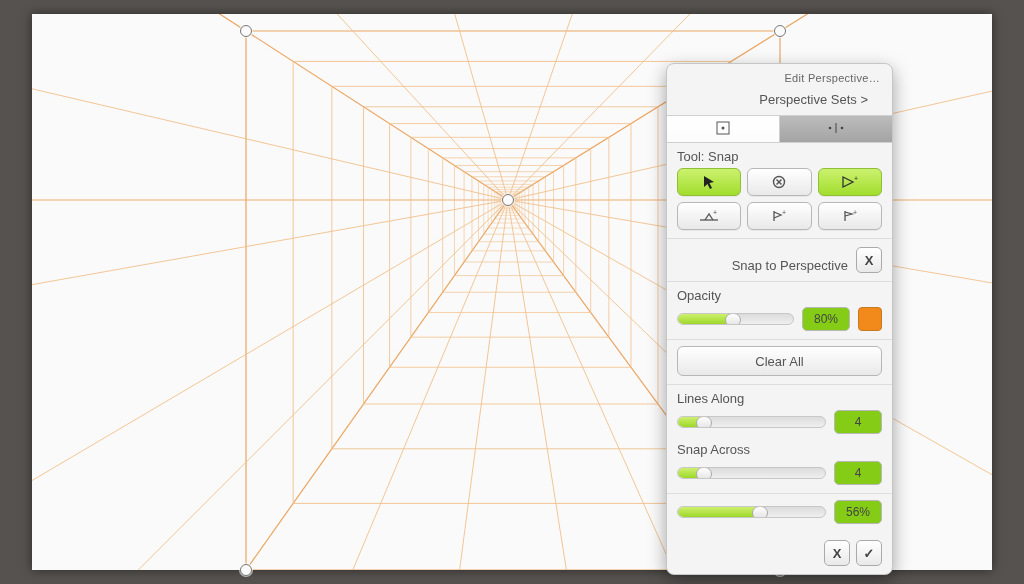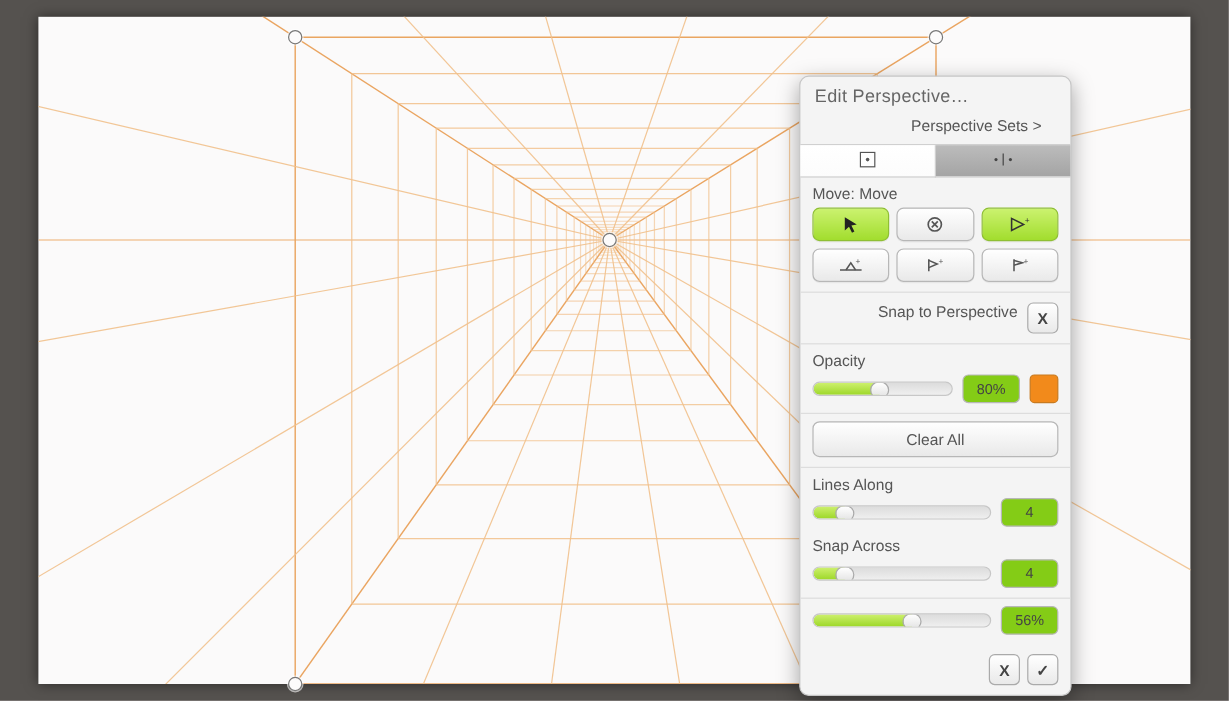--- a/index.html
+++ b/index.html
@@ -18,21 +18,21 @@
     box-shadow:0 0 0 1px rgba(255,255,255,.6);
   }
   
   .panel{
     position:absolute;left:666px;top:63px;width:225px;
     background:#f4f4f4;border-radius:8px;border:1px solid #c6c6c6;
     box-shadow:0 6px 18px rgba(0,0,0,.35);
     color:#555;font-size:13px;
   }
   .panel-title{
-    padding:8px 12px 6px;font-size:15px;color:#666;font-weight:300;letter-spacing:.3px;
+    padding:8px 12px 6px;font-size:11px;color:#666;font-weight:300;letter-spacing:.3px;text-align:right;
   }
   .panel-link{
     text-align:right;padding:2px 24px 8px;font-size:13px;color:#555;font-weight:300;
   }
   .tabs{display:flex;border-top:1px solid #d0d0d0;}
   .tab{
     flex:1;height:26px;display:flex;align-items:center;justify-content:center;
     border-right:1px solid #d0d0d0;border-bottom:1px solid #d0d0d0;
     background:linear-gradient(#ffffff,#f4f4f4);
   }
@@ -44,21 +44,21 @@
   .section.last{border-bottom:none;}
   .label{font-size:13px;color:#555;font-weight:300;margin-bottom:4px;}
   .toolgrid{display:grid;grid-template-columns:repeat(3,1fr);gap:6px;}
   .tbtn{
     height:26px;border:1px solid #b7b7b7;border-radius:6px;
     background:linear-gradient(#ffffff,#e9e9e9);
     display:flex;align-items:center;justify-content:center;
     box-shadow:0 1px 0 rgba(0,0,0,.05);cursor:pointer;
   }
   .tbtn.sel{background:linear-gradient(#cbf26f,#a2dd2e);border-color:#8fbf34;}
-  .snap-row{display:flex;align-items:flex-start;justify-content:flex-end;padding:8px 10px;border-bottom:1px solid #ddd;font-size:13px;color:#555;font-weight:300;gap:8px;}
+  .snap-row{display:flex;align-items:flex-end;justify-content:flex-end;padding:8px 10px;border-bottom:1px solid #ddd;font-size:13px;color:#555;font-weight:300;gap:8px;}
   .sqbtn{
     width:24px;height:24px;border:1px solid #aaa;border-radius:5px;
     background:linear-gradient(#ffffff,#e9e9e9);display:flex;align-items:center;justify-content:center;
     font-weight:bold;color:#444;cursor:pointer;
   }
   .row{display:flex;align-items:center;gap:8px;}
   .slider{
     flex:1;height:10px;border-radius:6px;position:relative;overflow:hidden;
     background:linear-gradient(#dcdcdc,#efefef);border:1px solid #c7c7c7;
   }
@@ -251,21 +251,21 @@
         <svg width="20" height="12" viewBox="0 0 20 12">
             <circle cx="4" cy="6" r="1.3" fill="#444"></circle>
             <line x1="10" y1="1" x2="10" y2="11" stroke="#444" stroke-width="1"></line>
             <circle cx="16" cy="6" r="1.3" fill="#444"></circle>
           </svg>
       </span>
     </div>
   </div>
 
   <div class="section">
-    <div class="label">Move: Move</div>
+    <div class="label">Tool: Snap</div>
     <div class="toolgrid">
       <div class="tbtn sel">
         <svg width="16" height="16" viewBox="0 0 16 16">
             <path d="M3 2 L13 8 L8.5 9 L11 14 L9 15 L6.5 10 L3 13 Z" fill="#222"></path>
           </svg>
       </div>
       <div class="tbtn">
         <svg width="16" height="16" viewBox="0 0 16 16">
             <circle cx="8" cy="8" r="5.5" fill="none" stroke="#555" stroke-width="1.4"></circle>
             <line x1="5.5" y1="5.5" x2="10.5" y2="10.5" stroke="#555" stroke-width="1.4"></line>

